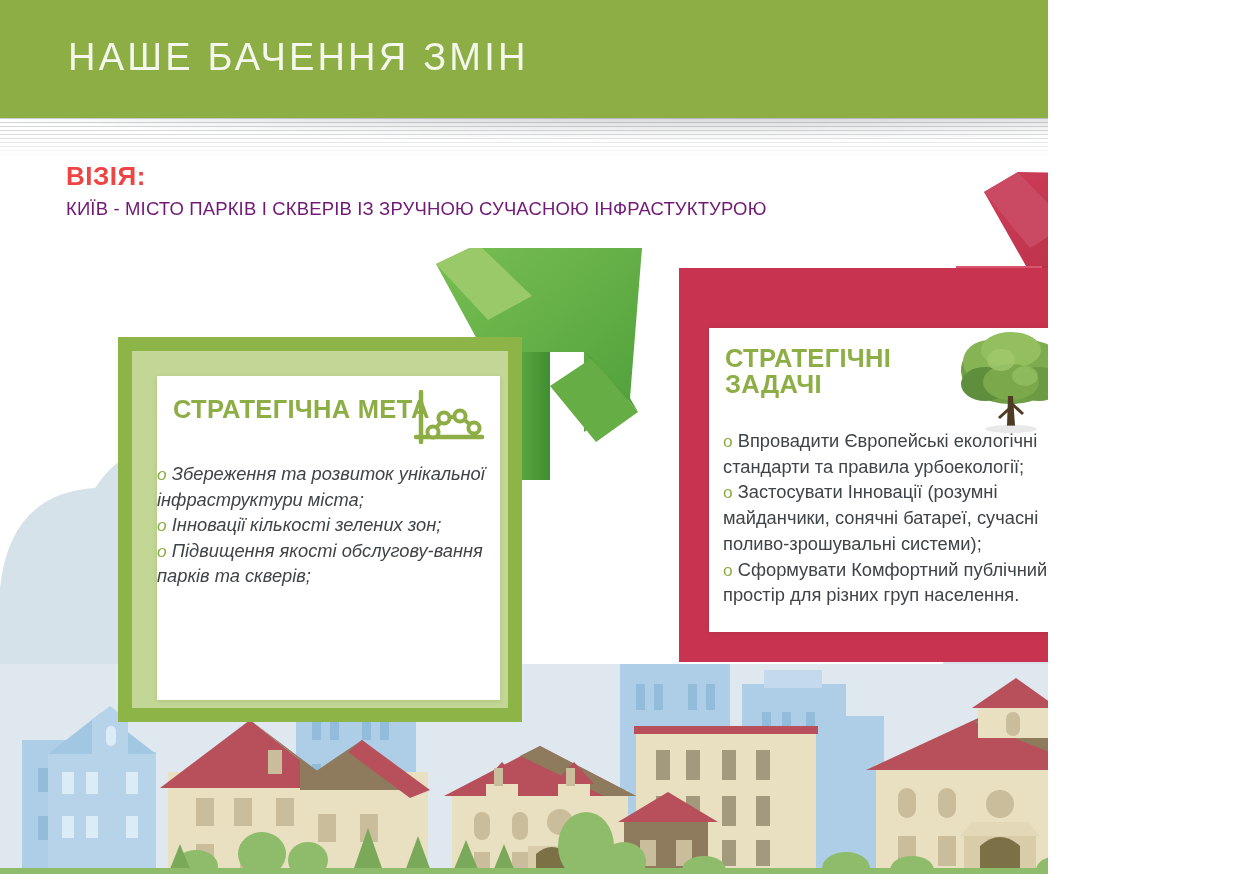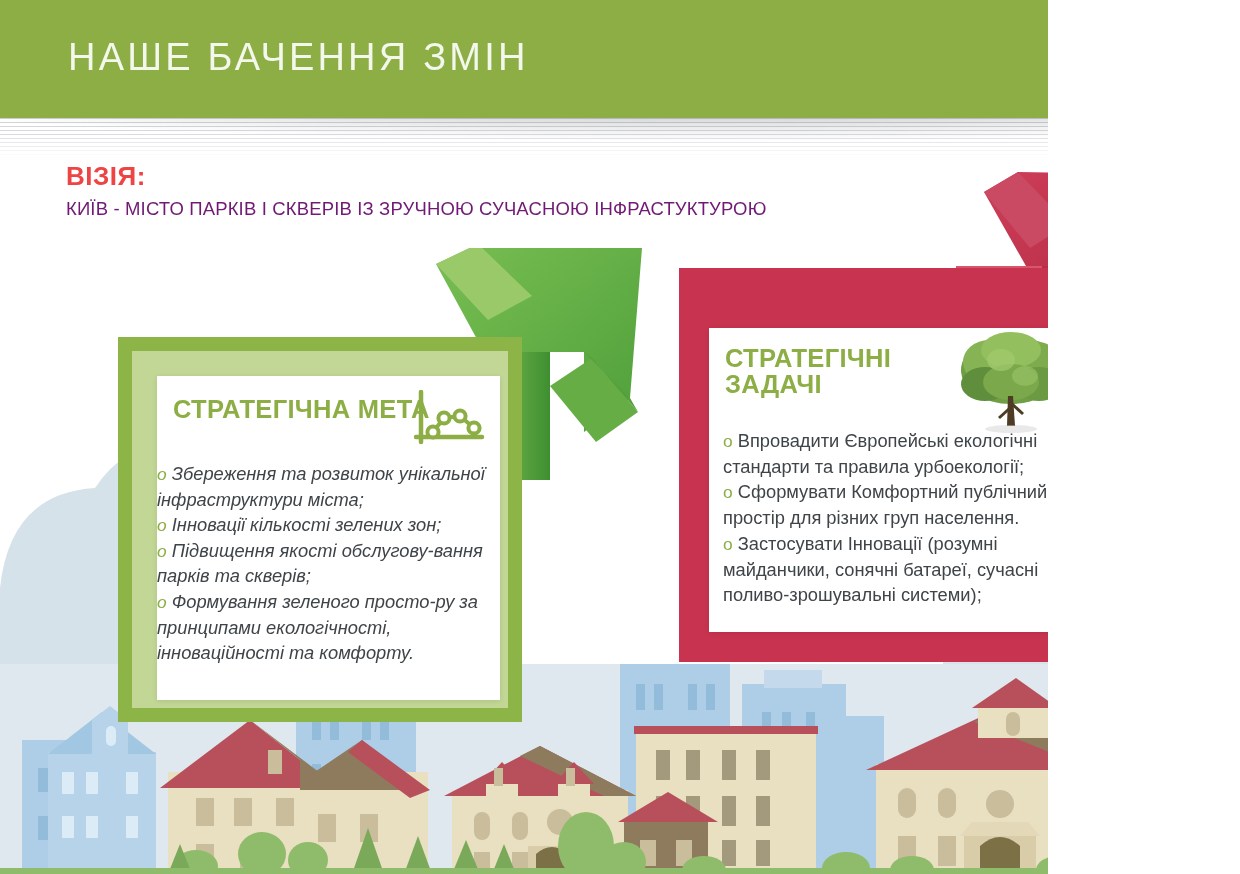--- a/index.html
+++ b/index.html
@@ -380,21 +380,20 @@
         <circle cx="19" cy="42" r="5.6" fill="#fff" stroke="#8cae45" stroke-width="4"></circle>
         <circle cx="30" cy="28" r="5.6" fill="#fff" stroke="#8cae45" stroke-width="4"></circle>
         <circle cx="46" cy="26" r="5.6" fill="#fff" stroke="#8cae45" stroke-width="4"></circle>
         <circle cx="60" cy="38" r="5.6" fill="#fff" stroke="#8cae45" stroke-width="4"></circle>
       </svg>
 
       <div class="bullets">
         <span class="bullet"><span class="bul-mark">o</span> <span>Збереження та розвиток унікальної інфраструктури міста;</span></span>
         <span class="bullet"><span class="bul-mark">o</span> <span>Інновації кількості зелених зон;</span></span>
         <span class="bullet"><span class="bul-mark">o</span> <span>Підвищення якості обслугову-вання парків та скверів;</span></span>
-        <span class="bullet"><span class="bul-mark">o</span> <span>Формування зеленого просто-ру за принципами екологічності, інноваційності та комфорту.</span></span>
       </div>
     </div>
   </div>
 
   <div class="card" id="red-card">
     <div class="outer"></div>
     <div class="card-inner">
       <div class="card-head">СТРАТЕГІЧНІ ЗАДАЧІ</div>
 
       <svg class="tree-img" viewBox="0 0 112 112">
@@ -408,19 +407,19 @@
         <ellipse cx="46" cy="34" rx="14" ry="11" fill="#a3cb6f" opacity=".7"></ellipse>
         <ellipse cx="70" cy="50" rx="13" ry="10" fill="#9bc567" opacity=".6"></ellipse>
         <path d="M53 70 L52 100 L60 100 L58 70 Z" fill="#4e3b24"></path>
         <path d="M55 82 L44 92" stroke="#4e3b24" stroke-width="3" fill="none"></path>
         <path d="M57 78 L68 88" stroke="#4e3b24" stroke-width="3" fill="none"></path>
         <ellipse cx="56" cy="103" rx="26" ry="4" fill="#cfcfcf" opacity=".45"></ellipse>
       </svg>
 
       <div class="bullets">
         <span class="bullet"><span class="bul-mark">o</span> <span>Впровадити Європейські екологічні стандарти та правила урбоекології;</span></span>
+        <span class="bullet"><span class="bul-mark">o</span> <span>Застосувати Інновації (розумні майданчики, сонячні батареї, сучасні поливо-зрошувальні системи);</span></span>
         <span class="bullet"><span class="bul-mark">o</span> <span>Сформувати Комфортний публічний простір для різних груп населення.</span></span>
-        <span class="bullet"><span class="bul-mark">o</span> <span>Застосувати Інновації (розумні майданчики, сонячні батареї, сучасні поливо-зрошувальні системи);</span></span>
       </div>
     </div>
   </div>
 
 </div>
 
 </body></html>

